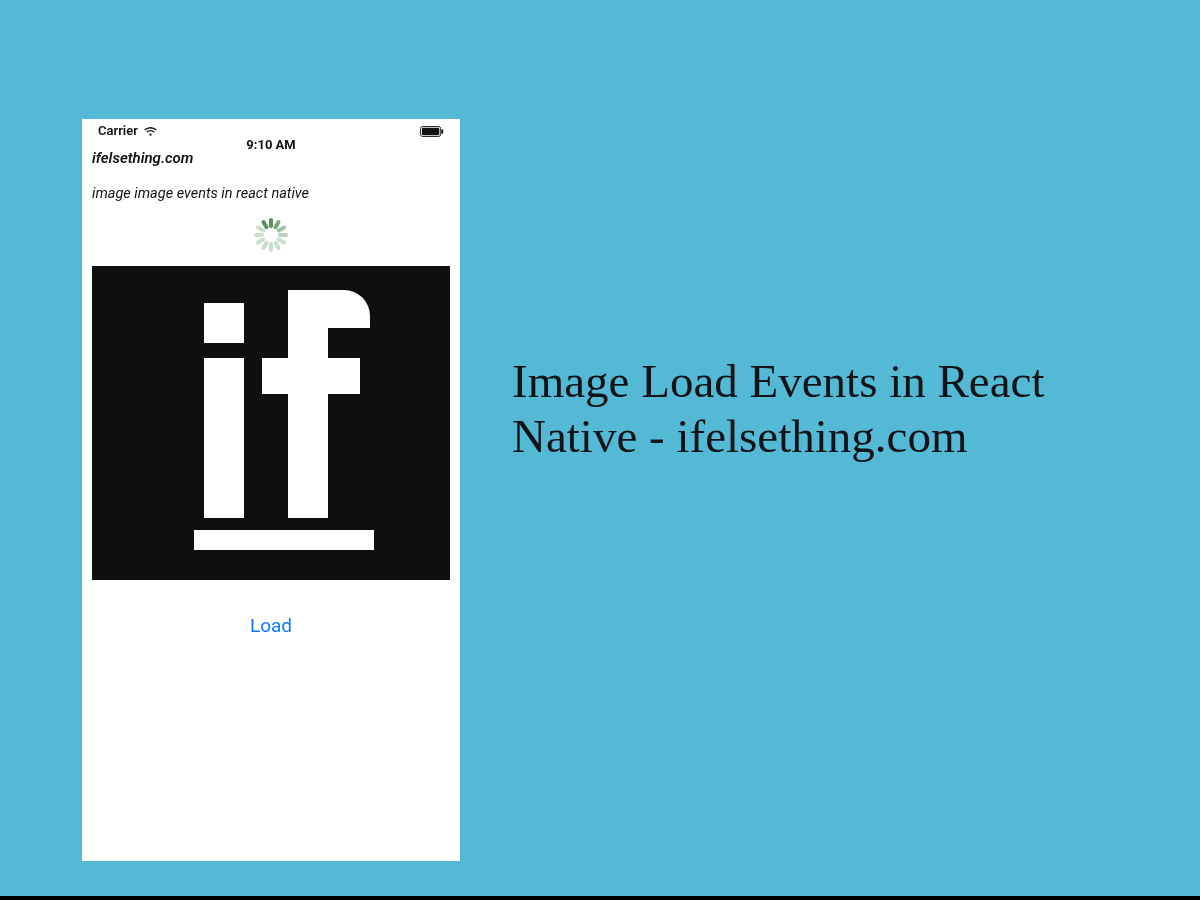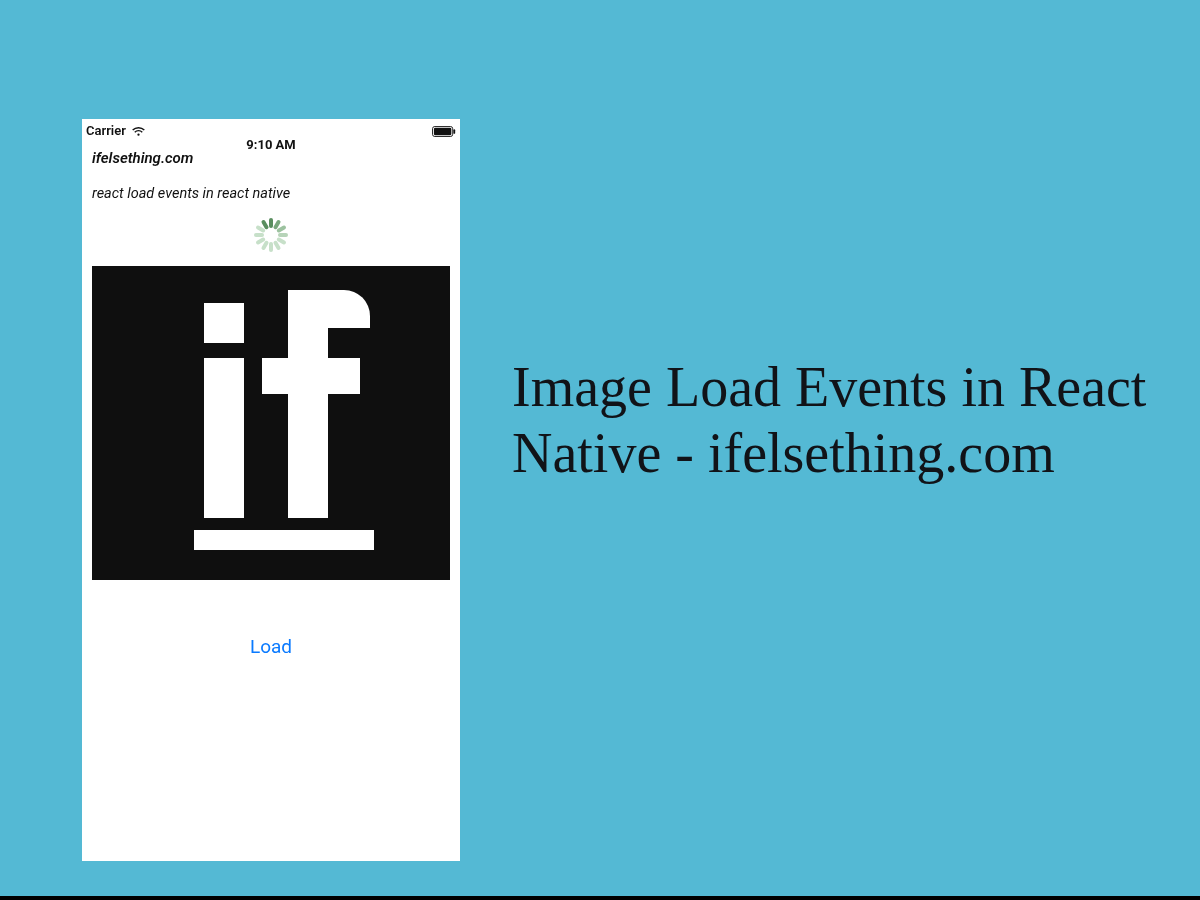--- a/index.html
+++ b/index.html
@@ -23,21 +23,21 @@
     height: 742px;
     background: #ffffff;
     display: flex;
     flex-direction: column;
   }
   .status-bar {
     height: 22px;
     display: flex;
     align-items: center;
     justify-content: space-between;
-    padding: 0 4px;
+    padding: 0 16px;
     font-size: 13px;
     font-weight: 600;
     color: #111;
   }
   .status-left { display: flex; align-items: center; gap: 5px; }
   .status-center { position: absolute; left: 0; right: 0; text-align: center; font-size: 13px; font-weight: 700; margin-top: 28px; }
   .status-right { display: flex; align-items: center; }
   .wifi-icon { width: 15px; height: 11px; display: inline-block; }
   .battery-icon { width: 24px; height: 11px; display: inline-block; }
   .app-body {
@@ -114,35 +114,35 @@
     width: 98px; height: 36px;
     background: #fff;
   }
   .if-logo-underline {
     position: absolute;
     left: 102px; top: 264px;
     width: 180px; height: 20px;
     background: #fff;
   }
   .load-button {
-    margin-top: 55px;
+    margin-top: 34px;
     text-align: center;
     font-size: 19px;
     color: #0a7aff;
     cursor: pointer;
     user-select: none;
   }
   
   .headline {
     position: absolute;
     left: 512px;
     top: 354px;
     width: 640px;
     font-family: "Palatino Linotype", Palatino, "Book Antiqua", Georgia, serif;
-    font-size: 56px;
+    font-size: 47px;
     line-height: 1.18;
     color: #111318;
     font-weight: 400;
   }
 </style>
 </head>
 <body>
 
 <div class="canvas">
 
@@ -166,21 +166,21 @@
             <rect x="0.5" y="0.5" width="22" height="11" rx="2.5" fill="none" stroke="#111" stroke-width="1"></rect>
             <rect x="2" y="2" width="19" height="8" rx="1.4" fill="#111"></rect>
             <rect x="23.2" y="3.5" width="2" height="5" rx="1" fill="#111"></rect>
           </svg>
         </span>
       </div>
     </div>
 
     <div class="app-body">
       <div class="site-label">ifelsething.com</div>
-      <div class="subtitle-label">react load events in react native</div>
+      <div class="subtitle-label">image image events in react native</div>
 
       <div class="spinner-wrap">
         <div class="spinner">
           <div class="blade" style="transform: rotate(0deg);   background:#5a8e5f;"></div>
           <div class="blade" style="transform: rotate(30deg);  background:#79a77d;"></div>
           <div class="blade" style="transform: rotate(60deg);  background:#9cc29f;"></div>
           <div class="blade" style="transform: rotate(90deg);  background:#b7d4b9;"></div>
           <div class="blade" style="transform: rotate(120deg); background:#c7e0c9;"></div>
           <div class="blade" style="transform: rotate(150deg); background:#c7e0c9;"></div>
           <div class="blade" style="transform: rotate(180deg); background:#c7e0c9;"></div>

